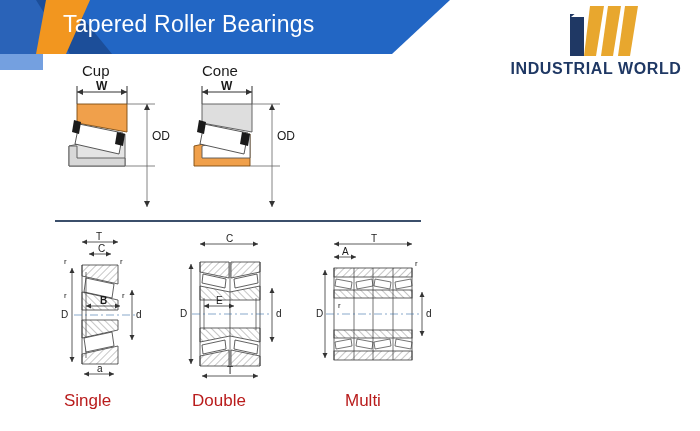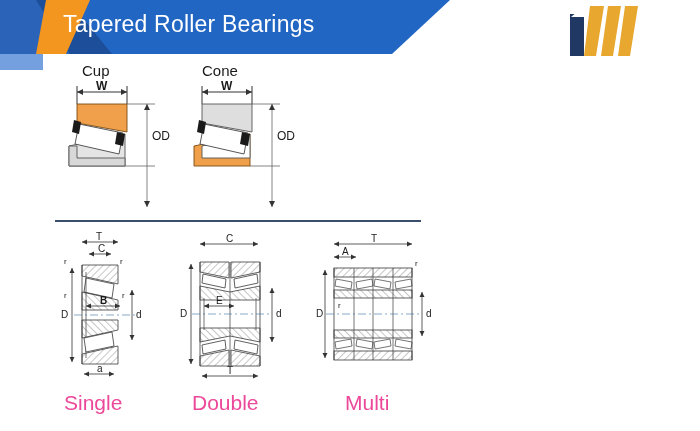--- a/index.html
+++ b/index.html
@@ -38,21 +38,21 @@
   .logo{position:absolute;left:498px;top:6px;width:196px;height:80px;}
   .logo-mark{position:absolute;left:70px;top:0;width:72px;height:50px;}
   .logo-text{
     position:absolute;left:0;top:54px;width:196px;text-align:center;
     font-size:16px;font-weight:bold;color:#1f3864;letter-spacing:.6px;
   }
   
   .canvas{position:absolute;left:0;top:54px;width:700px;height:377px;padding-left:38px;}
   .divider{position:absolute;left:55px;top:166px;width:366px;height:2px;background:#3b4f6b;}
   .part-title{position:absolute;font-size:15px;color:#1a1a1a;}
-  .cap{position:absolute;font-size:21px;color:#ec4899;}
+  .cap{position:absolute;font-size:17px;color:#b91c1c;}
   .dim-lbl{font-size:10px;fill:#1a1a1a;font-family:"Liberation Sans",sans-serif;}
   svg{overflow:visible;}
 </style>
 </head>
 <body>
 
 <div class="header">
   <div class="hdr-band"></div>
   <div class="hdr-tri-dark"></div>
   <div class="hdr-tri-dark2"></div>
@@ -64,20 +64,21 @@
 <div class="logo">
   <div class="logo-mark">
     <svg width="72" height="50" viewBox="0 0 72 50">
       <polygon points="2,8 16,8 16,50 2,50" fill="#1f3864"></polygon>
       <polygon points="16,0 16,11 3,11" fill="#ffffff"></polygon>
       <polygon points="22,0 36,0 28,50 16,50" fill="#e8a72e"></polygon>
       <polygon points="40,0 53,0 45,50 33,50" fill="#e8a72e"></polygon>
       <polygon points="57,0 70,0 62,50 50,50" fill="#e8a72e"></polygon>
     </svg>
   </div>
+  <div class="logo-text">INDUSTRIAL WORLD</div>
 </div>
 
 <div class="canvas">
 
   <div class="divider"></div>
 
   <div class="part-title" style="left:82px;top:8px;">Cup</div>
   <svg style="position:absolute;left:55px;top:28px;" width="130" height="140">
 
     <line x1="22" y1="10" x2="72" y2="10" stroke="#333" stroke-width="1"></line>

